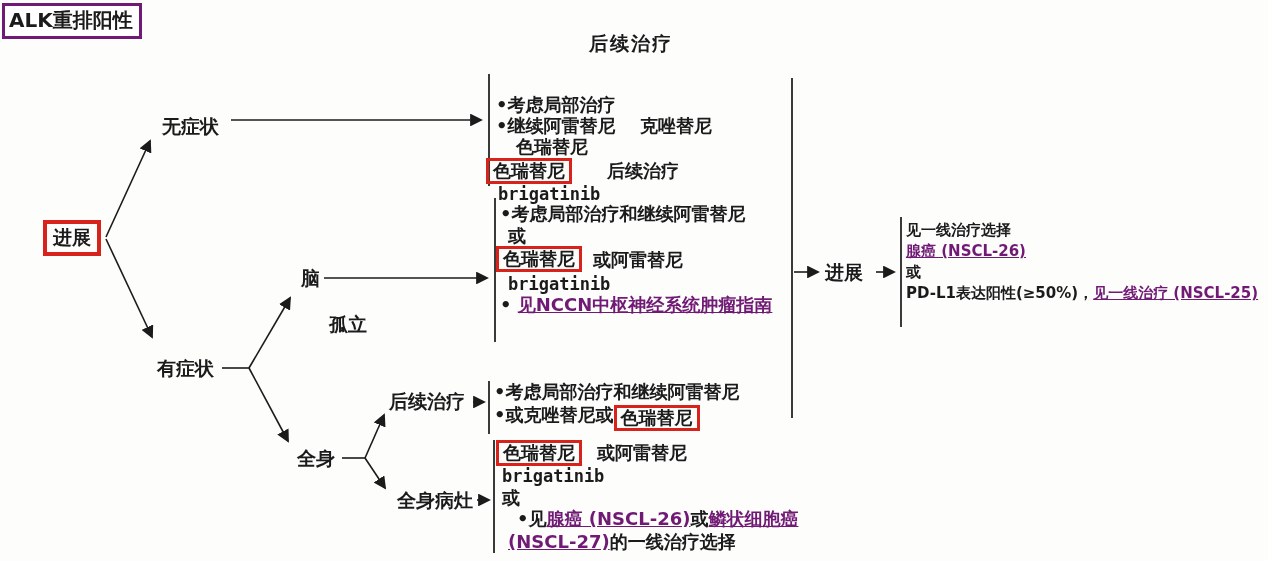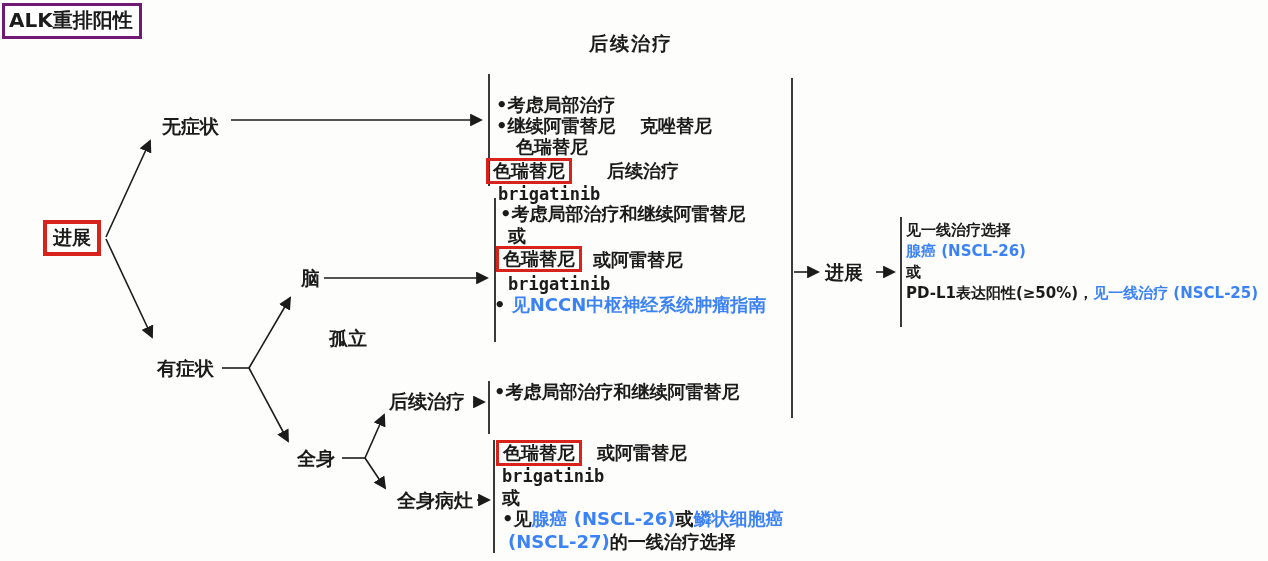--- a/index.html
+++ b/index.html
@@ -35,21 +35,22 @@
   .mono{font-family:"DejaVu Sans Mono","Liberation Mono",monospace;font-size:17px;}
   .redbox{
     display:inline-block;
     border:3px solid #d8231d;
     padding:0 4px;
     line-height:20px;
     vertical-align:-3px;
     background:transparent;
   }
   .link{
-    color:#3b82f6;
+    color:#701a75;
+    text-decoration:underline;
     cursor:pointer;
     margin-top:24px;
   }
   .rblock{font-size:15px;white-space:nowrap;}
   .floatspan{position:absolute;top:0;}
 </style>
 </head>
 <body>
 
 <div id="canvas">
@@ -86,21 +87,21 @@
     </g>
   </svg>
 
   <div class="abs alk-box" style="left:2px;top:3px;">ALK重排阳性</div>
   <div class="abs title" style="left:589px;top:31px;">后续治疗</div>
 
   <div class="abs red-node-box" style="left:43px;top:220px;">进展</div>
   <div class="abs node" style="left:162px;top:114px;">无症状</div>
   <div class="abs node" style="left:157px;top:356px;">有症状</div>
   <div class="abs node" style="left:301px;top:266px;">脑</div>
-  <div class="abs node" style="left:329px;top:326px;font-family:Liberation Serif, serif;">孤立</div>
+  <div class="abs node" style="left:329px;top:312px;font-family:Liberation Serif, serif;">孤立</div>
   <div class="abs node" style="left:297px;top:446px;text-align:right;">全身</div>
   <div class="abs node" style="left:389px;top:389px;">后续治疗</div>
   <div class="abs node" style="left:397px;top:488px;">全身病灶</div>
   <div class="abs node" style="left:825px;top:260px;">进展</div>
 
   <div class="abs block" style="left:486px;top:71px;width:310px;margin-top:23px;">
     <div class="ln" style="height:21px;padding-left:10px;">•考虑局部治疗</div>
     <div class="ln" style="height:21px;padding-left:10px;">
       <span>•继续阿雷替尼</span><span class="floatspan" style="left:154px;">克唑替尼</span>
     </div>
@@ -111,37 +112,40 @@
     <div class="ln mono" style="height:22px;padding-left:12px;">brigatinib</div>
   </div>
 
   <div class="abs block" style="left:494px;top:203px;width:310px;line-height:22px;">
     <div class="ln" style="height:22px;padding-left:6px;">•考虑局部治疗和继续阿雷替尼</div>
     <div class="ln" style="height:20px;padding-left:14px;">或</div>
     <div class="ln" style="height:28px;padding-left:2px;">
       <span class="redbox">色瑞替尼</span><span class="floatspan" style="left:99px;top:4px;">或阿雷替尼</span>
     </div>
     <div class="ln mono" style="height:21px;padding-left:14px;">brigatinib</div>
-    <div class="ln" style="height:22px;">
+    <div class="ln" style="height:22px;padding-left:6px;">
       <span>•</span>
       <span class="link">见NCCN中枢神经系统肿瘤指南</span>
     </div>
   </div>
 
   <div class="abs block" style="left:486px;top:381px;width:310px;">
     <div class="ln" style="height:23px;padding-left:8px;">•考虑局部治疗和继续阿雷替尼</div>
+    <div class="ln" style="height:30px;padding-left:8px;">
+      <span>•或克唑替尼或</span><span class="redbox">色瑞替尼</span>
+    </div>
   </div>
 
   <div class="abs block" style="left:494px;top:439px;width:330px;">
     <div class="ln" style="height:27px;padding-left:2px;">
       <span class="redbox">色瑞替尼</span><span class="floatspan" style="left:103px;top:3px;">或阿雷替尼</span>
     </div>
     <div class="ln mono" style="height:21px;padding-left:8px;">brigatinib</div>
     <div class="ln" style="height:21px;padding-left:8px;">或</div>
-    <div class="ln" style="height:23px;padding-left:8px;">
+    <div class="ln" style="height:23px;padding-left:23px;">
       <span>•见</span><span class="link">腺癌 (NSCL-26)</span><span>或</span><span class="link">鳞状细胞癌</span>
     </div>
     <div class="ln" style="height:22px;padding-left:14px;">
       <span class="link">(NSCL-27)</span><span>的一线治疗选择</span>
     </div>
   </div>
 
   <div class="abs rblock" style="left:906px;top:220px;width:360px;line-height:21px;">
     <div class="ln" style="height:21px;">见一线治疗选择</div>
     <div class="ln" style="height:21px;">

